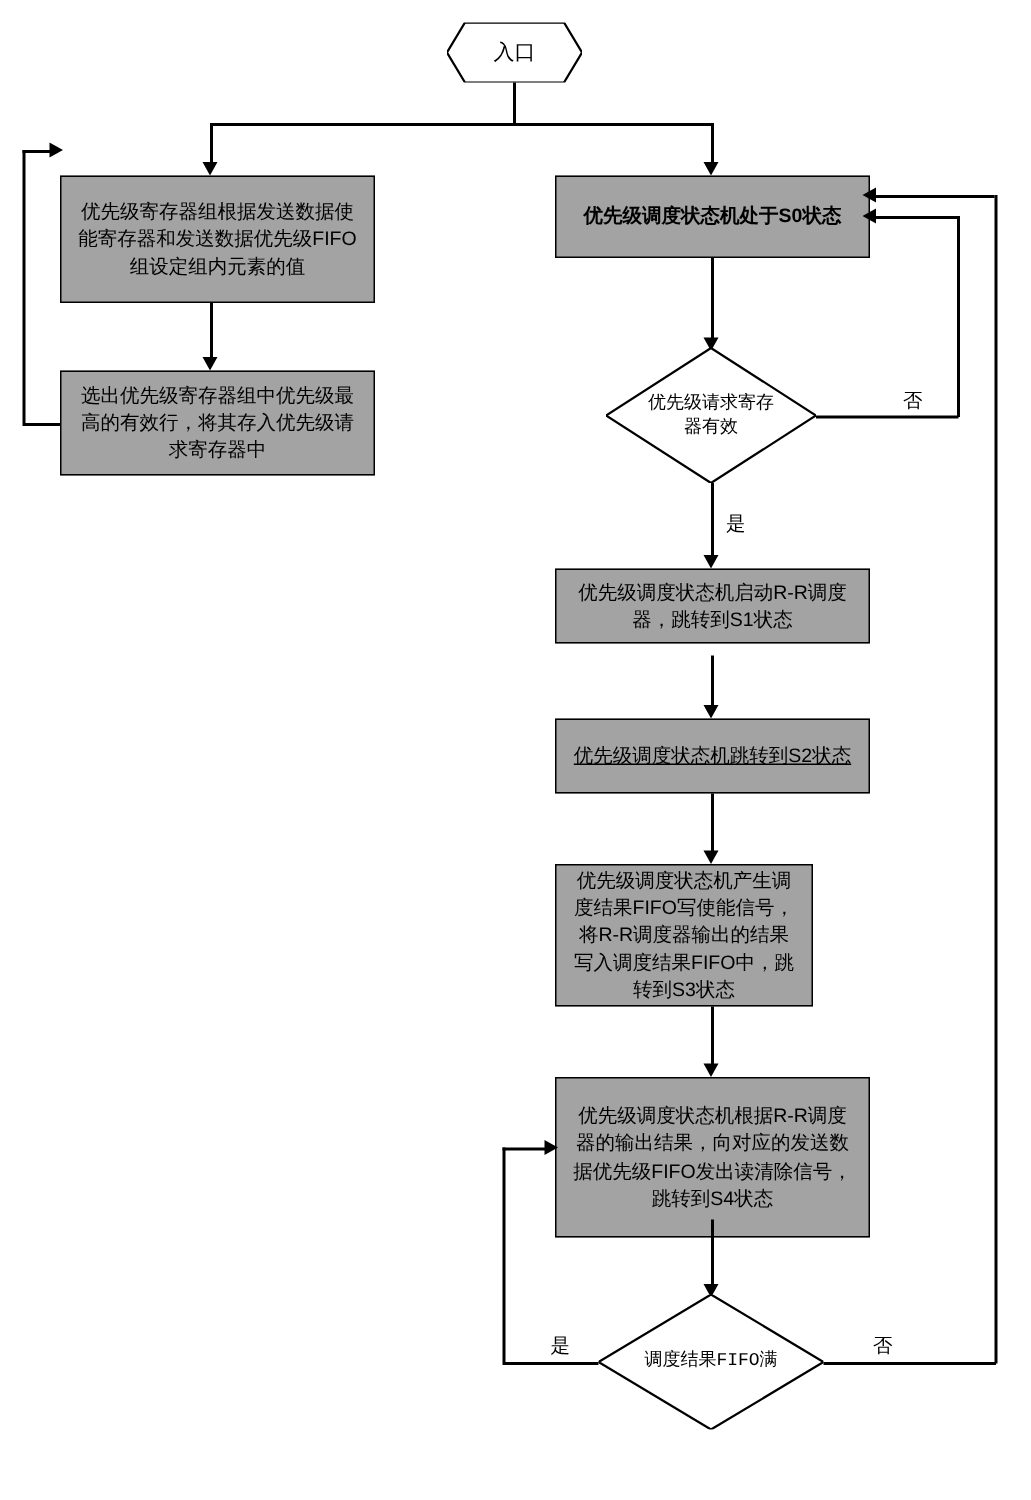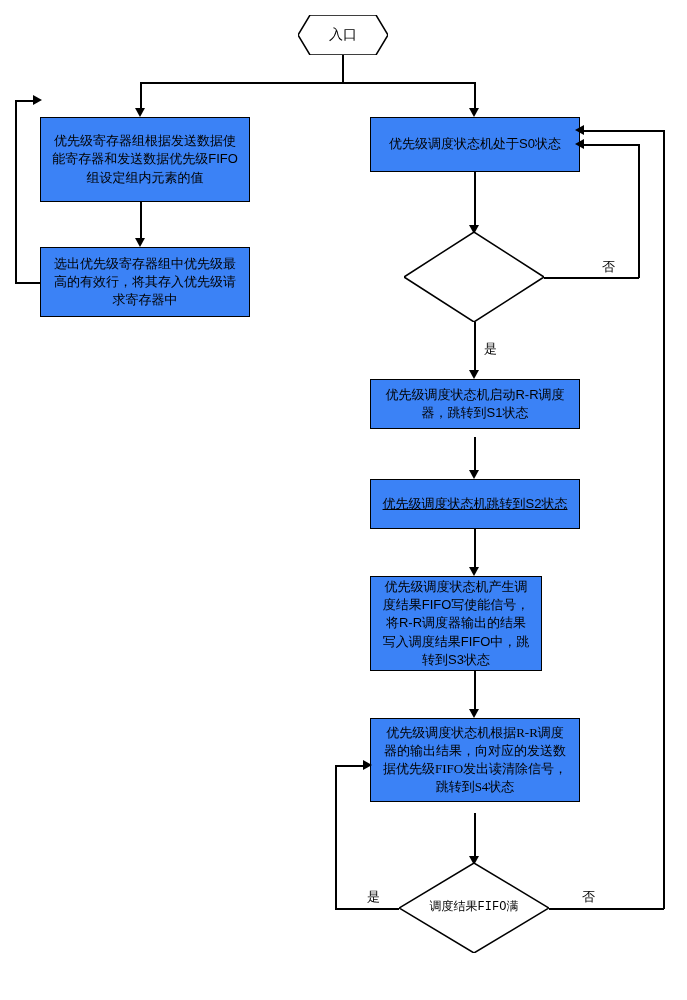--- a/index.html
+++ b/index.html
@@ -7,21 +7,21 @@
     font-family: "SimSun", "Microsoft YaHei", sans-serif;
     font-size: 13px;
     background: #fff;
     width: 687px;
     height: 1000px;
     position: relative;
   }
   .node {
     position: absolute;
     border: 1.5px solid #000;
-    background: #3b82f6;
+    background: #a3a3a3;
     padding: 6px 10px;
     text-align: center;
     display: flex;
     align-items: center;
     justify-content: center;
     line-height: 1.4;
   }
   .hexagon {
     position: absolute;
     width: 90px;
@@ -103,31 +103,32 @@
 
 <div class="node" style="left:40px; top:247px; width:210px; height:70px;justify-content:center;">
   <span>选出优先级寄存器组中优先级最高的有效行，将其存入优先级请求寄存器中</span>
 </div>
 
 <div class="line hline" style="left:15px; top:282px; width:25px;"></div>
 <div class="line vline" style="left:15px; top:100px; height:182px;"></div>
 <div class="line hline" style="left:15px; top:100px; width:20px;"></div>
 <div class="arrow-right" style="left:33px; top:95px;"></div>
 
-<div class="node" style="left:370px; top:117px; width:210px; height:55px;">
+<div class="node" style="left:370px; top:117px; width:210px; height:55px;font-weight:bold;">
   <span>优先级调度状态机处于S0状态</span>
 </div>
 
 <div class="line vline" style="left:474px; top:172px; height:55px;"></div>
 <div class="arrow-down" style="left:469px; top:225px;"></div>
 
 <div class="diamond" style="left:404px; top:232px; width:140px; height:90px;">
   <svg viewBox="0 0 140 90">
       <polygon points="70,0 140,45 70,90 0,45" fill="#fff" stroke="#000" stroke-width="1.5"></polygon>
     </svg>
+  <div class="dlabel" style="width:90px;">优先级请求寄存器有效</div>
 </div>
 
 <div class="line hline" style="left:544px; top:277px; width:95px;"></div>
 <div class="edgelabel" style="left:600px; top:258px;">否</div>
 <div class="line vline" style="left:638px; top:144px; height:134px;"></div>
 <div class="line hline" style="left:582px; top:144px; width:56px;"></div>
 <div class="arrow-left" style="left:575px; top:139px;"></div>
 
 <div class="line vline" style="left:474px; top:322px; height:50px;"></div>
 <div class="edgelabel" style="left:482px; top:340px;">是</div>
@@ -147,21 +148,21 @@
 <div class="line vline" style="left:474px; top:529px; height:40px;"></div>
 <div class="arrow-down" style="left:469px; top:567px;"></div>
 
 <div class="node" style="left:370px; top:576px; width:172px; height:95px;">
   <span>优先级调度状态机产生调度结果FIFO写使能信号，将R-R调度器输出的结果写入调度结果FIFO中，跳转到S3状态</span>
 </div>
 
 <div class="line vline" style="left:474px; top:671px; height:40px;"></div>
 <div class="arrow-down" style="left:469px; top:709px;"></div>
 
-<div class="node" style="left:370px; top:718px; width:210px; height:84px;font-family:Liberation Serif, serif;">
+<div class="node" style="left:370px; top:718px; width:210px; height:107px;">
   <span>优先级调度状态机根据R-R调度器的输出结果，向对应的发送数据优先级FIFO发出读清除信号，跳转到S4状态</span>
 </div>
 
 <div class="line vline" style="left:474px; top:813px; height:45px;"></div>
 <div class="arrow-down" style="left:469px; top:856px;"></div>
 
 <div class="diamond" style="left:399px; top:863px; width:150px; height:90px;font-family:Liberation Mono, monospace;">
   <svg viewBox="0 0 150 90">
       <polygon points="75,0 150,45 75,90 0,45" fill="#fff" stroke="#000" stroke-width="1.5"></polygon>
     </svg>

